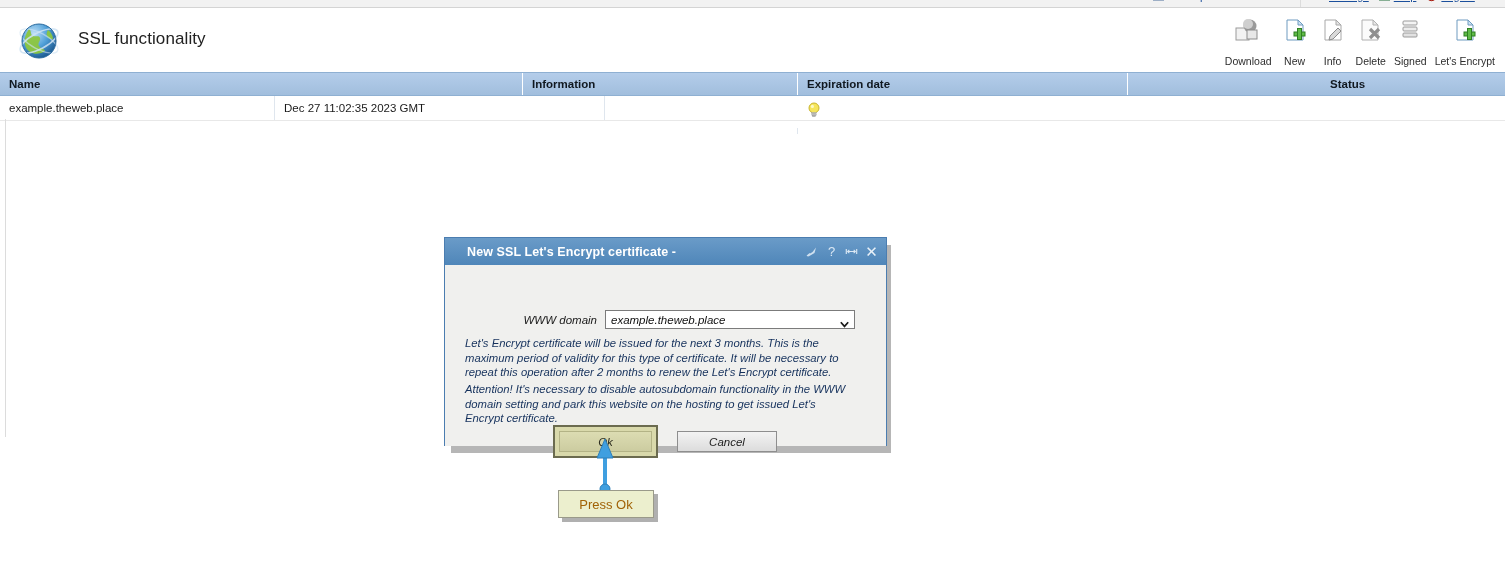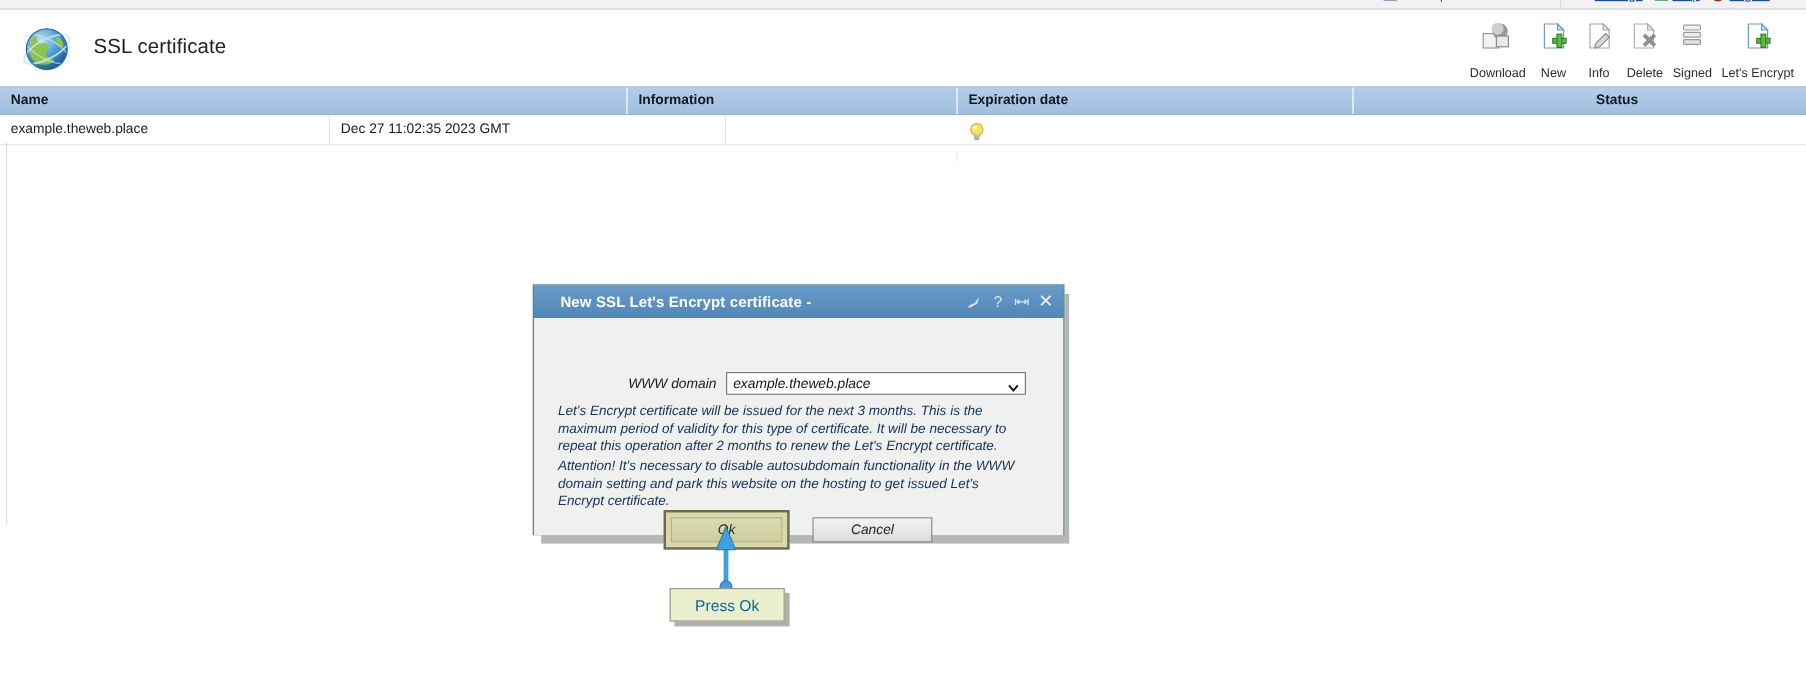--- a/index.html
+++ b/index.html
@@ -126,21 +126,21 @@
 
   
   .dlg-shadow {
     position: absolute; left: 451px; top: 245px;
     width: 440px; height: 208px;
     background: #b6b6b6;
   }
   .dlg {
     position: absolute; left: 444px; top: 237px;
     width: 443px; height: 209px;
-    background: #bef264;
+    background: #fef9c3;
     border: 1px solid #4b7db0;
   }
   .dlg-title {
     position: relative;
     height: 27px;
     background: linear-gradient(#6a9bc8, #4f86b9);
     display: flex; align-items: center;
   }
   .dlg-title-text {
     font-size: 12.5px; font-weight: bold; color: #ffffff;
@@ -244,21 +244,21 @@
     background: #b0b0b0;
   }
   .callout {
     position: absolute; left: 558px; top: 490px;
     width: 96px; height: 28px;
     background: #ecefce;
     border: 1px solid #9a9a8a;
     display: flex; align-items: center; justify-content: center;
   }
   .callout-text {
-    font-size: 13px; color: #0369a1;
+    font-size: 13px; color: #a16207;
     white-space: nowrap;
   }
 </style>
 </head>
 <body>
 
 <div id="app">
 
   <div class="topbar">
     <div class="topbar-left">
@@ -323,21 +323,21 @@
           </radialGradient>
         </defs>
         <circle cx="24" cy="24" r="17" fill="url(#gsky)"></circle>
         <path d="M14 12c3 2 1 6 4 7s6-1 7 2-3 5-1 8 5 2 6 5c-4 3-10 4-15 1-6-4-8-13-1-23z" fill="#8cc63f" opacity="0.95"></path>
         <path d="M33 13c3 2 5 6 5 9-2 1-5-1-6-3s0-5 1-6z" fill="#8cc63f" opacity="0.95"></path>
         <ellipse cx="24" cy="24" rx="21" ry="8" fill="none" stroke="#cfe3f3" stroke-width="1.6" opacity="0.85" transform="rotate(-28 24 24)"></ellipse>
         <ellipse cx="24" cy="24" rx="21" ry="8" fill="none" stroke="#cfe3f3" stroke-width="1.3" opacity="0.6" transform="rotate(28 24 24)"></ellipse>
         <circle cx="24" cy="24" r="17" fill="none" stroke="#2b6a9e" stroke-width="1"></circle>
       </svg>
     </div>
-    <div class="page-title">SSL certificate</div>
+    <div class="page-title">SSL functionality</div>
   </div>
 
   <div class="toolbar">
     <div class="tool-btn">
       <span class="tool-ico">
         <svg viewBox="0 0 28 26" width="28" height="26">
           <rect x="2" y="11" width="13" height="12" fill="#f2f2f2" stroke="#9a9a9a"></rect>
           <circle cx="16" cy="9" r="6.5" fill="#9a9a9a"></circle>
           <circle cx="14" cy="7" r="5" fill="#cfcfcf"></circle>
           <rect x="13" y="13" width="10" height="9" fill="#e8e8e8" stroke="#8c8c8c"></rect>

